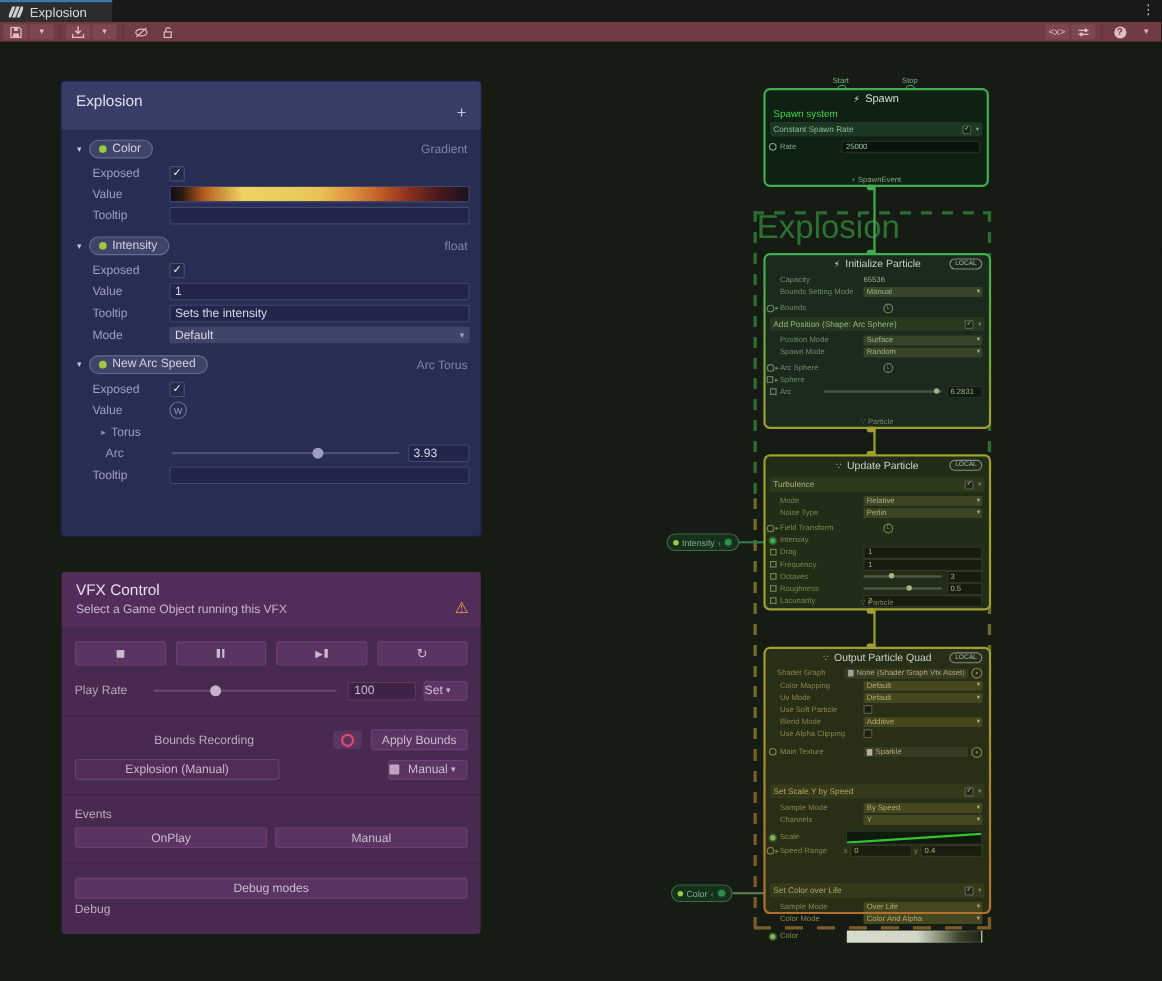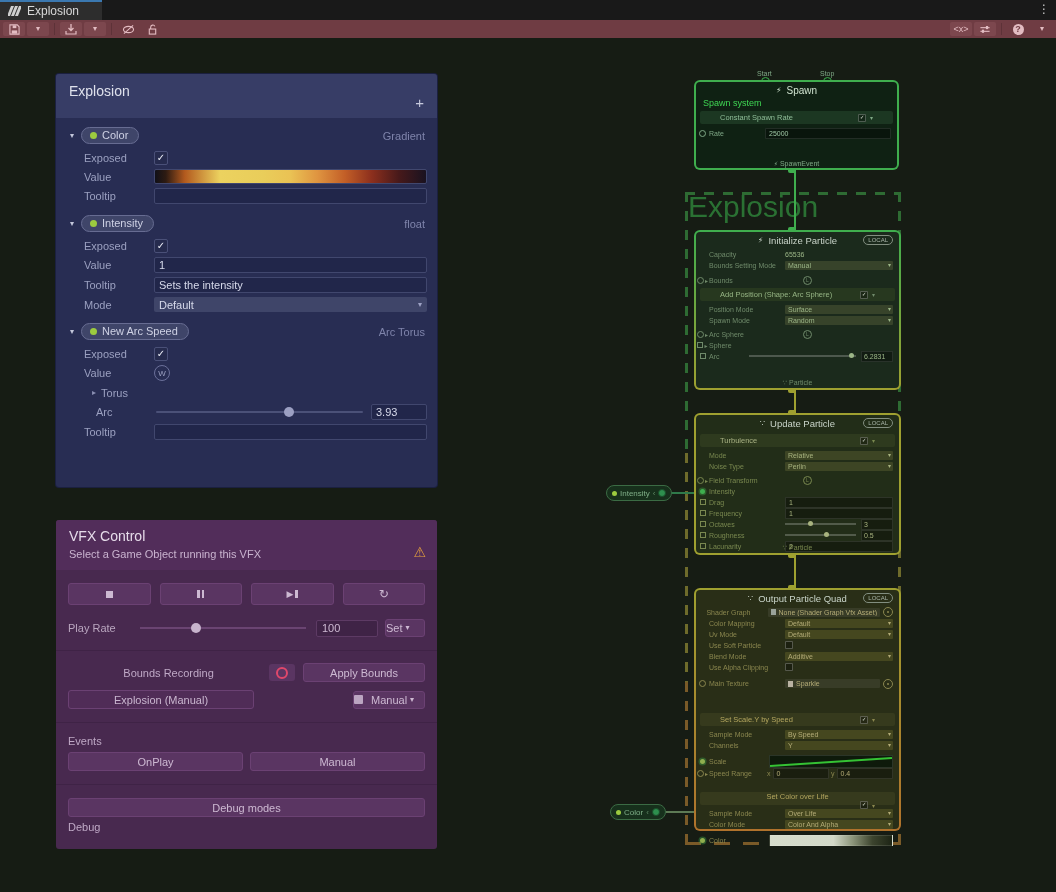--- a/index.html
+++ b/index.html
@@ -60,41 +60,41 @@
   .vrow{display:flex;align-items:center;padding:0 12px;margin-top:14px;}
   .vrow .vlbl{width:72px;color:#b9a6bf;}
   .vslider{position:relative;flex:1;height:2px;background:#6a4472;margin-right:10px;}
   .vknob{position:absolute;top:-4px;width:10px;height:10px;border-radius:50%;background:#c7b3cc;}
   .vnum{width:50px;height:15px;background:#3f2346;border:1px solid #5d3a64;border-radius:2px;color:#cdb9d2;line-height:15px;padding:0 5px;margin-right:7px;}
   .setbtn{width:38px;height:16px;background:#5a3562;border:1px solid #6b4173;border-radius:3px;color:#cdb9d2;display:flex;align-items:center;gap:3px;}
   .vsec{border-top:1px solid #3f2346;margin-top:13px;padding-top:8px;}
   .brow{display:flex;align-items:center;padding:0 12px;margin-top:4px;}
   .recbtn{width:26px;height:17px;background:#5a3562;border-radius:3px;display:flex;align-items:center;justify-content:center;margin-right:8px;}
   .recdot{width:8px;height:8px;border:2px solid var(--record,#e0486b);border-radius:50%;}
-  .abtn{height:17px;background:#5a3562;border:1px solid #6b4173;border-radius:3px;color:#cdb9d2;display:flex;align-items:center;justify-content:center;padding:0 26px;text-align:right;}
+  .abtn{height:17px;background:#5a3562;border:1px solid #6b4173;border-radius:3px;color:#cdb9d2;display:flex;align-items:center;justify-content:center;padding:0 9px;text-align:right;}
   .obtn{height:17px;background:#502c57;border:1px solid #6b4173;border-radius:3px;color:#c9b6cf;display:flex;align-items:center;justify-content:center;}
   .mantag{width:9px;height:9px;background:#cdb9d2;border-radius:1px;margin-right:5px;opacity:.85;}
   
   .watermark{position:absolute;left:688px;top:152px;font-size:30px;color:#2e8039;opacity:.85;}
   .dash-v{position:absolute;width:3px;}
   .dash-h{position:absolute;height:3px;}
   .seg{position:absolute;left:0;top:0;width:100%;height:100%;}
   .node-wrap{position:absolute;border-radius:6px;padding:2px;}
   .ninner{width:100%;height:100%;border-radius:4px;box-sizing:border-box;position:relative;background:var(--fill);}
   .ntitle{display:flex;align-items:center;justify-content:center;gap:5px;height:16px;color:#c9d4c9;font-size:9.5px;position:relative;}
   .localbadge{position:absolute;right:6px;top:3px;border:1px solid #828e80;border-radius:7px;font-size:6px;padding:0 4px;color:#aab6aa;line-height:8px;}
   .nrow{display:flex;align-items:center;height:10px;margin:1px 6px 0 0;font-size:7px;}
   .nport{width:13px;display:flex;align-items:center;justify-content:center;gap:1px;}
   .nlbl{width:76px;color:var(--lab);}
   .nctl{flex:1;display:flex;align-items:center;}
   .ndd{flex:1;height:9px;background:var(--dd);border-radius:1px;color:var(--val);font-size:7px;display:flex;align-items:center;padding:0 3px;position:relative;}
   .ndd .caret{position:absolute;right:2px;font-size:6px;color:var(--val);}
   .ninput{flex:1;height:9px;background:rgba(0,0,0,.35);border:1px solid rgba(255,255,255,.10);border-radius:1px;color:var(--val);font-size:7px;padding:0 3px;line-height:9px;}
   .ntext{color:var(--val);}
-  .blkhead{display:flex;align-items:center;height:13px;background:var(--blk);margin:3px 4px 0 4px;border-radius:2px;padding:0 20px;color:var(--hdr);font-size:7.5px;}
+  .blkhead{display:flex;align-items:center;height:13px;background:var(--blk);margin:3px 4px 0 4px;border-radius:2px;padding:0 3px;color:var(--hdr);font-size:7.5px;}
   .blkctrl{margin-left:auto;display:flex;align-items:center;gap:4px;}
   .ncb{width:6px;height:6px;background:rgba(0,0,0,.3);border:1px solid rgba(255,255,255,.25);border-radius:1px;color:#dfe5d8;font-size:5px;line-height:5px;text-align:center;}
   .nchev{font-size:6px;color:var(--lab);}
   .pcirc{width:5px;height:5px;border:1px solid var(--lab);border-radius:50%;}
   .psq{width:4px;height:4px;border:1px solid var(--lab);}
   .pfull{width:5px;height:5px;border-radius:50%;background:#3fae4e;box-shadow:0 0 0 1.5px rgba(63,174,78,.35);}
   .lic{width:7px;height:7px;border-radius:50%;border:1px solid var(--lab);color:var(--lab);font-size:5px;display:flex;align-items:center;justify-content:center;margin-left:18px;}
   .nslider{position:relative;flex:1;height:1.5px;background:rgba(255,255,255,.22);margin-right:5px;}
   .nknob{position:absolute;top:-2px;width:5px;height:5px;border-radius:50%;background:var(--val);}
   .nnum{width:26px;height:9px;background:rgba(0,0,0,.35);border:1px solid rgba(255,255,255,.10);color:var(--val);font-size:7px;padding:0 2px;line-height:9px;}
@@ -757,21 +757,21 @@
               <span class="nchev">▸</span>
             </span>
           <span class="nlbl" style="width:56px;">Speed Range</span>
           <span class="nctl">
             <span class="xylbl">x</span>
             <span class="ninput">0</span>
             <span class="xylbl">y</span>
             <span class="ninput">0.4</span>
           </span>
         </div>
-        <div class="blkhead" style="margin-top:13px;flex-direction:column;">
+        <div class="blkhead" style="margin-top:24px;">
           <span>Set Color over Life</span>
           <span class="blkctrl">
               <span class="ncb">✓</span>
               <span class="nchev">▾</span>
             </span>
         </div>
         <div class="nrow" style="margin-top:3px;">
           <span class="nport"></span>
           <span class="nlbl">Sample Mode</span>
           <span class="nctl">

